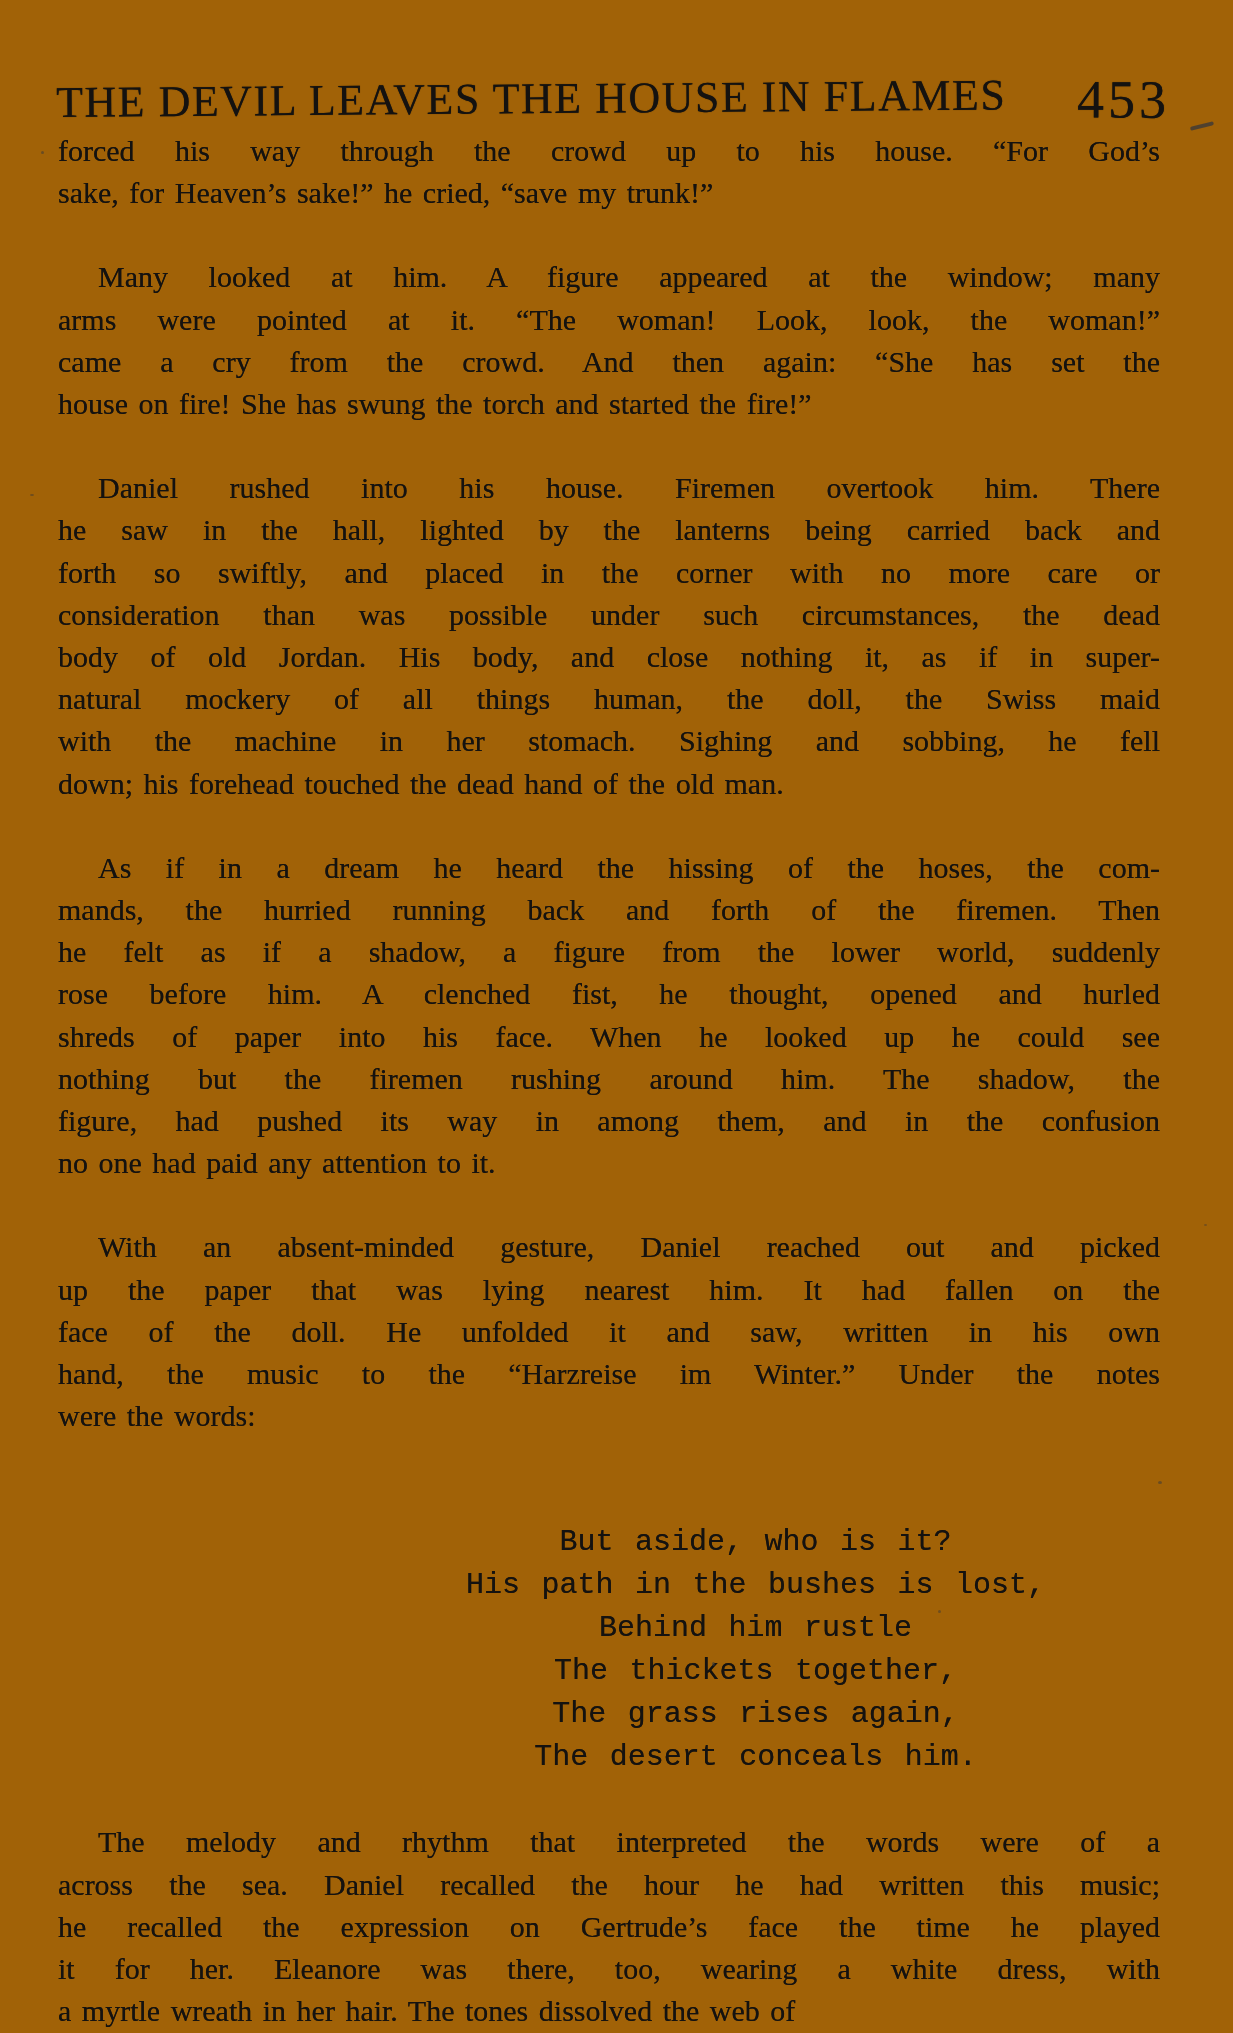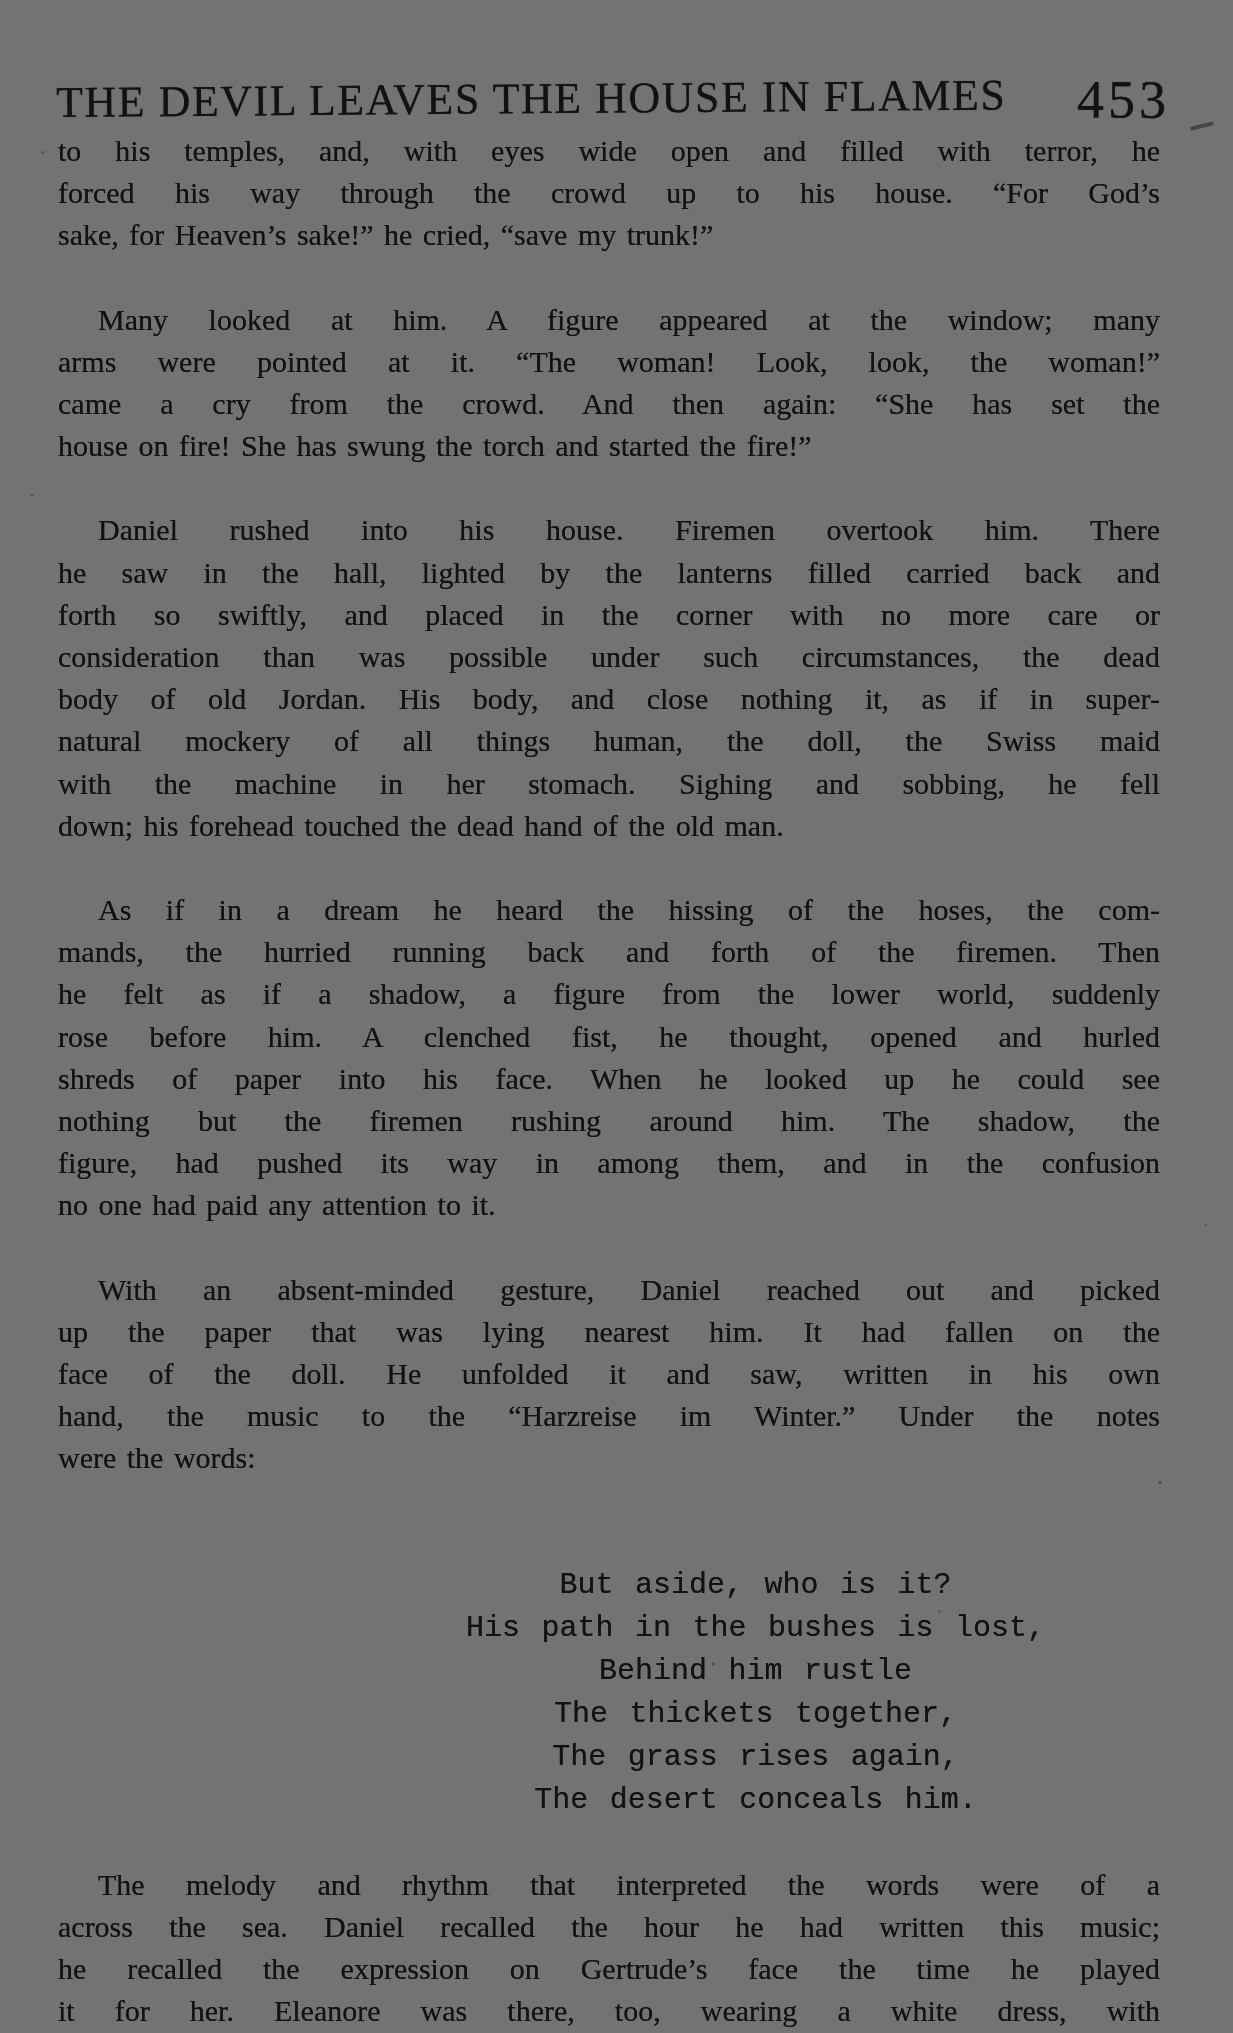--- a/index.html
+++ b/index.html
@@ -1,21 +1,21 @@
 <!DOCTYPE html>
 <html><head>
 <meta charset="utf-8">
 <style>
   html, body { margin: 0; padding: 0; background: #ffffff; }
 
   .page {
     position: relative;
     width: 1233px;
     height: 2033px;
-    background: #737373;
+    background: #a16207;
     overflow: hidden;
     font-family: "Liberation Serif", serif;
     color: #141210;
   }
 
   
   .running-head {
     position: absolute;
     top: 72px;
     left: 56px;
@@ -91,33 +91,32 @@
 
 <div class="page">
 
   <div class="running-head">
     <span class="head-title">THE DEVIL LEAVES THE HOUSE IN FLAMES</span>
     <span class="page-num">453</span>
   </div>
 
   <div class="text-block" id="text-block">
       <div class="paragraph">
-        <div class="line">to his temples, and, with eyes wide open and filled with terror, he</div>
         <div class="line">forced his way through the crowd up to his house. “For God’s</div>
         <div class="line last">sake, for Heaven’s sake!” he cried, “save my trunk!”</div>
       </div>
       <div class="paragraph">
         <div class="line first-indent">Many looked at him. A figure appeared at the window; many</div>
         <div class="line">arms were pointed at it. “The woman! Look, look, the woman!”</div>
         <div class="line">came a cry from the crowd. And then again: “She has set the</div>
         <div class="line last">house on fire! She has swung the torch and started the fire!”</div>
       </div>
       <div class="paragraph">
         <div class="line first-indent">Daniel rushed into his house. Firemen overtook him. There</div>
-        <div class="line">he saw in the hall, lighted by the lanterns filled carried back and</div>
+        <div class="line">he saw in the hall, lighted by the lanterns being carried back and</div>
         <div class="line">forth so swiftly, and placed in the corner with no more care or</div>
         <div class="line">consideration than was possible under such circumstances, the dead</div>
         <div class="line">body of old Jordan. His body, and close nothing it, as if in super-</div>
         <div class="line">natural mockery of all things human, the doll, the Swiss maid</div>
         <div class="line">with the machine in her stomach. Sighing and sobbing, he fell</div>
         <div class="line last">down; his forehead touched the dead hand of the old man.</div>
       </div>
       <div class="paragraph">
         <div class="line first-indent">As if in a dream he heard the hissing of the hoses, the com-</div>
         <div class="line">mands, the hurried running back and forth of the firemen. Then</div>

